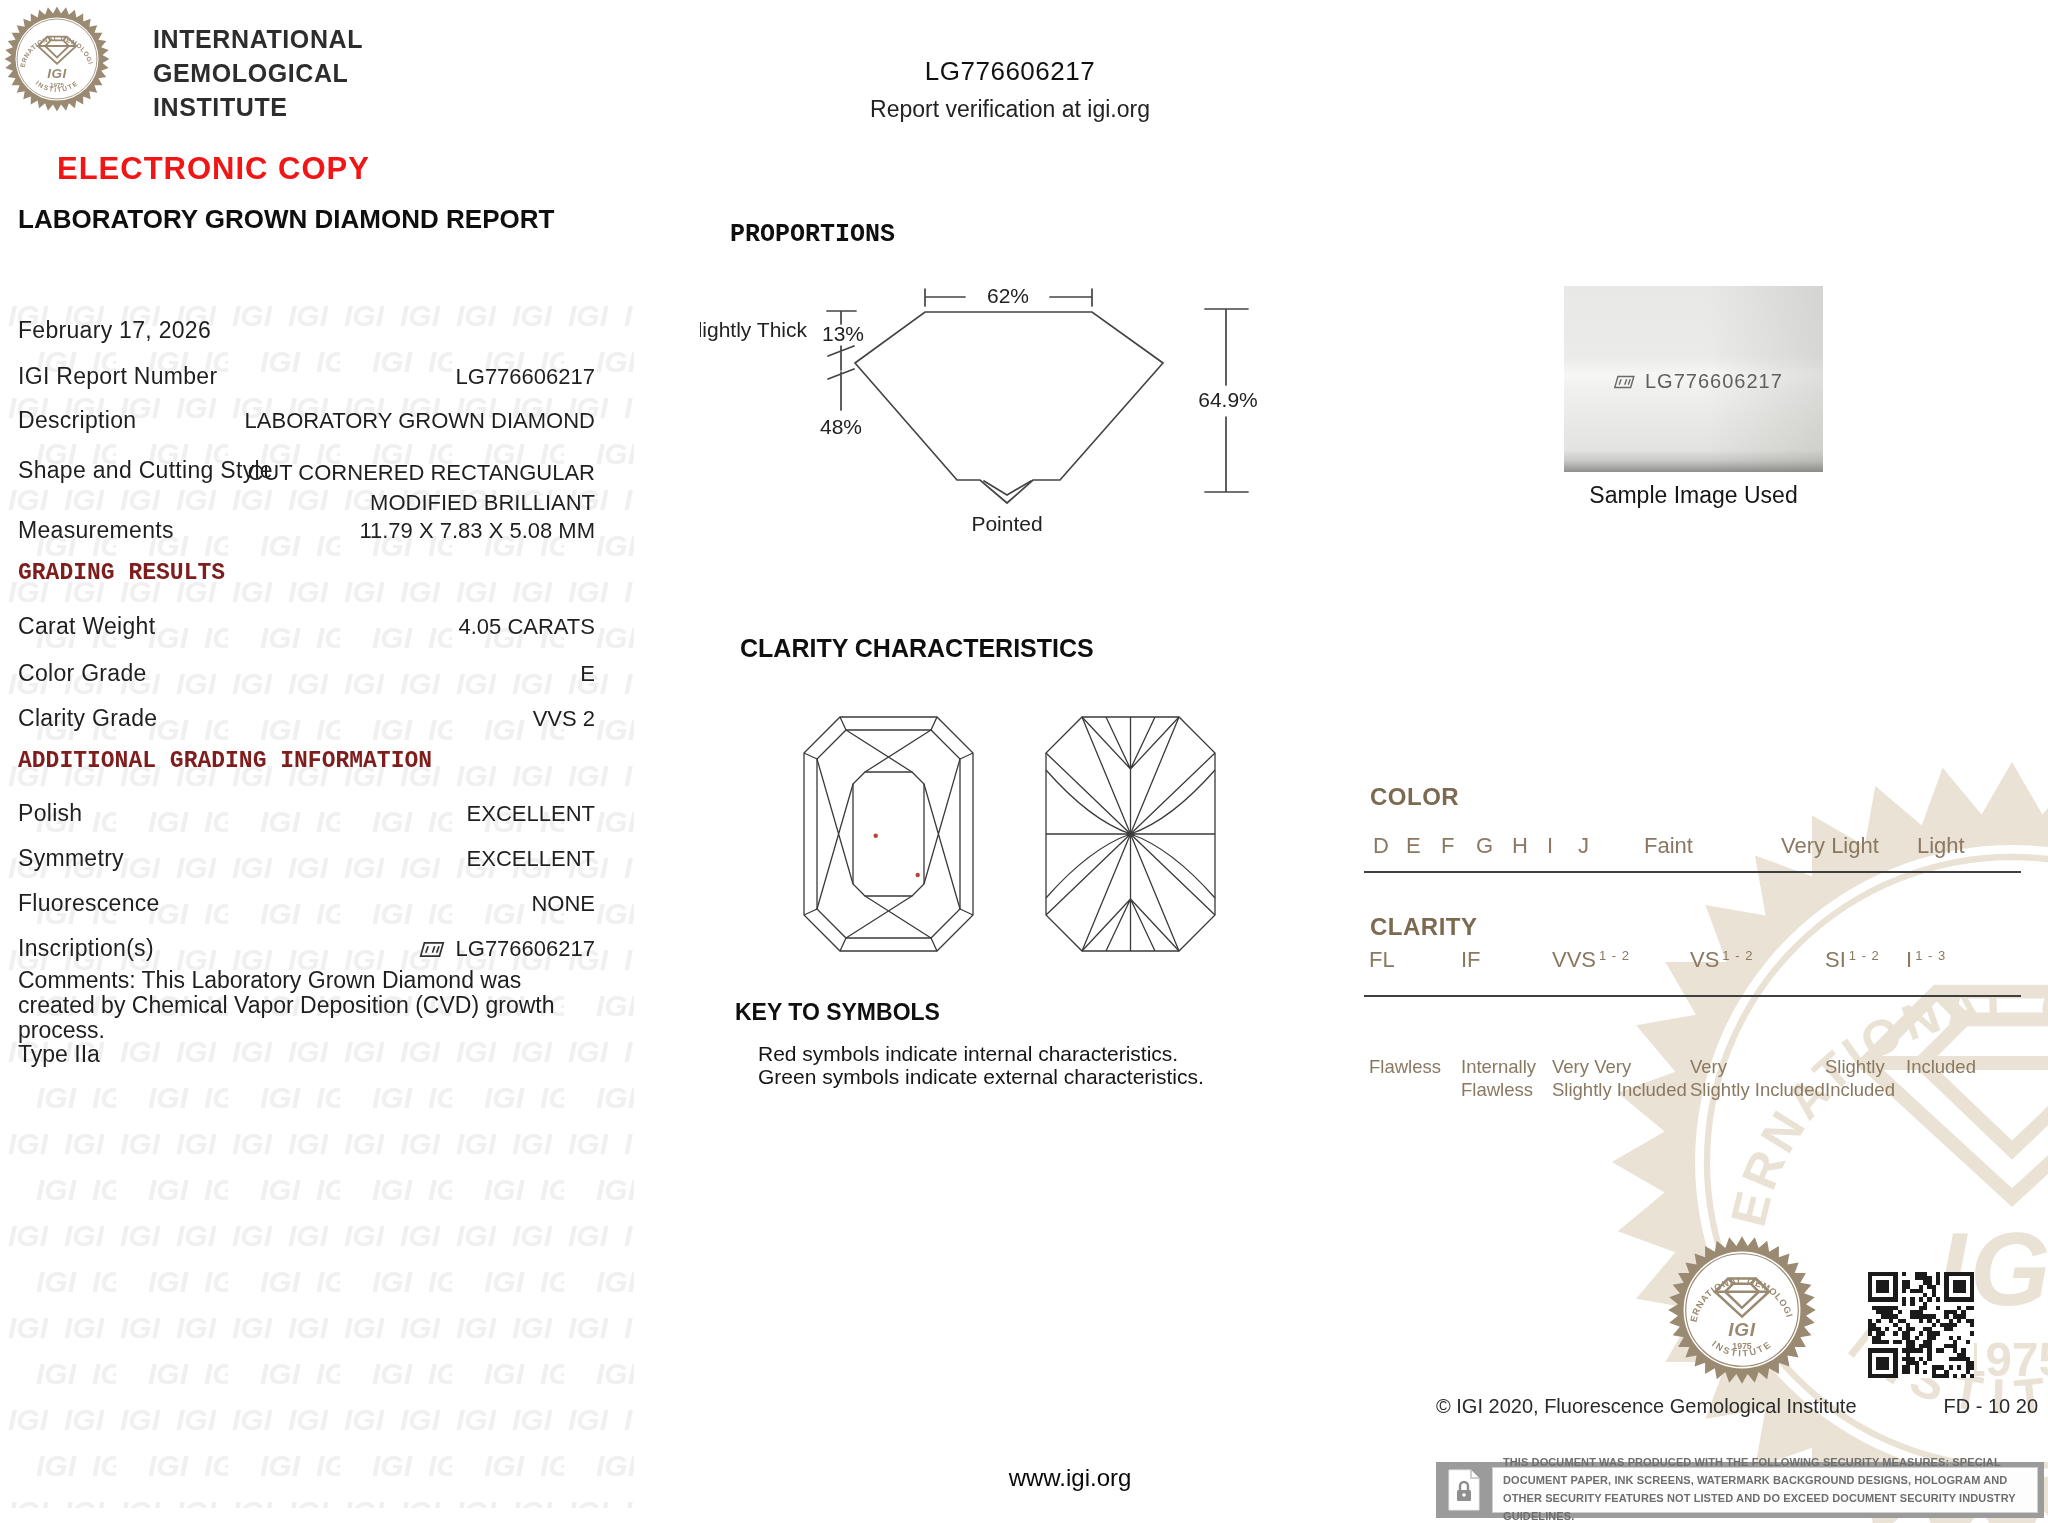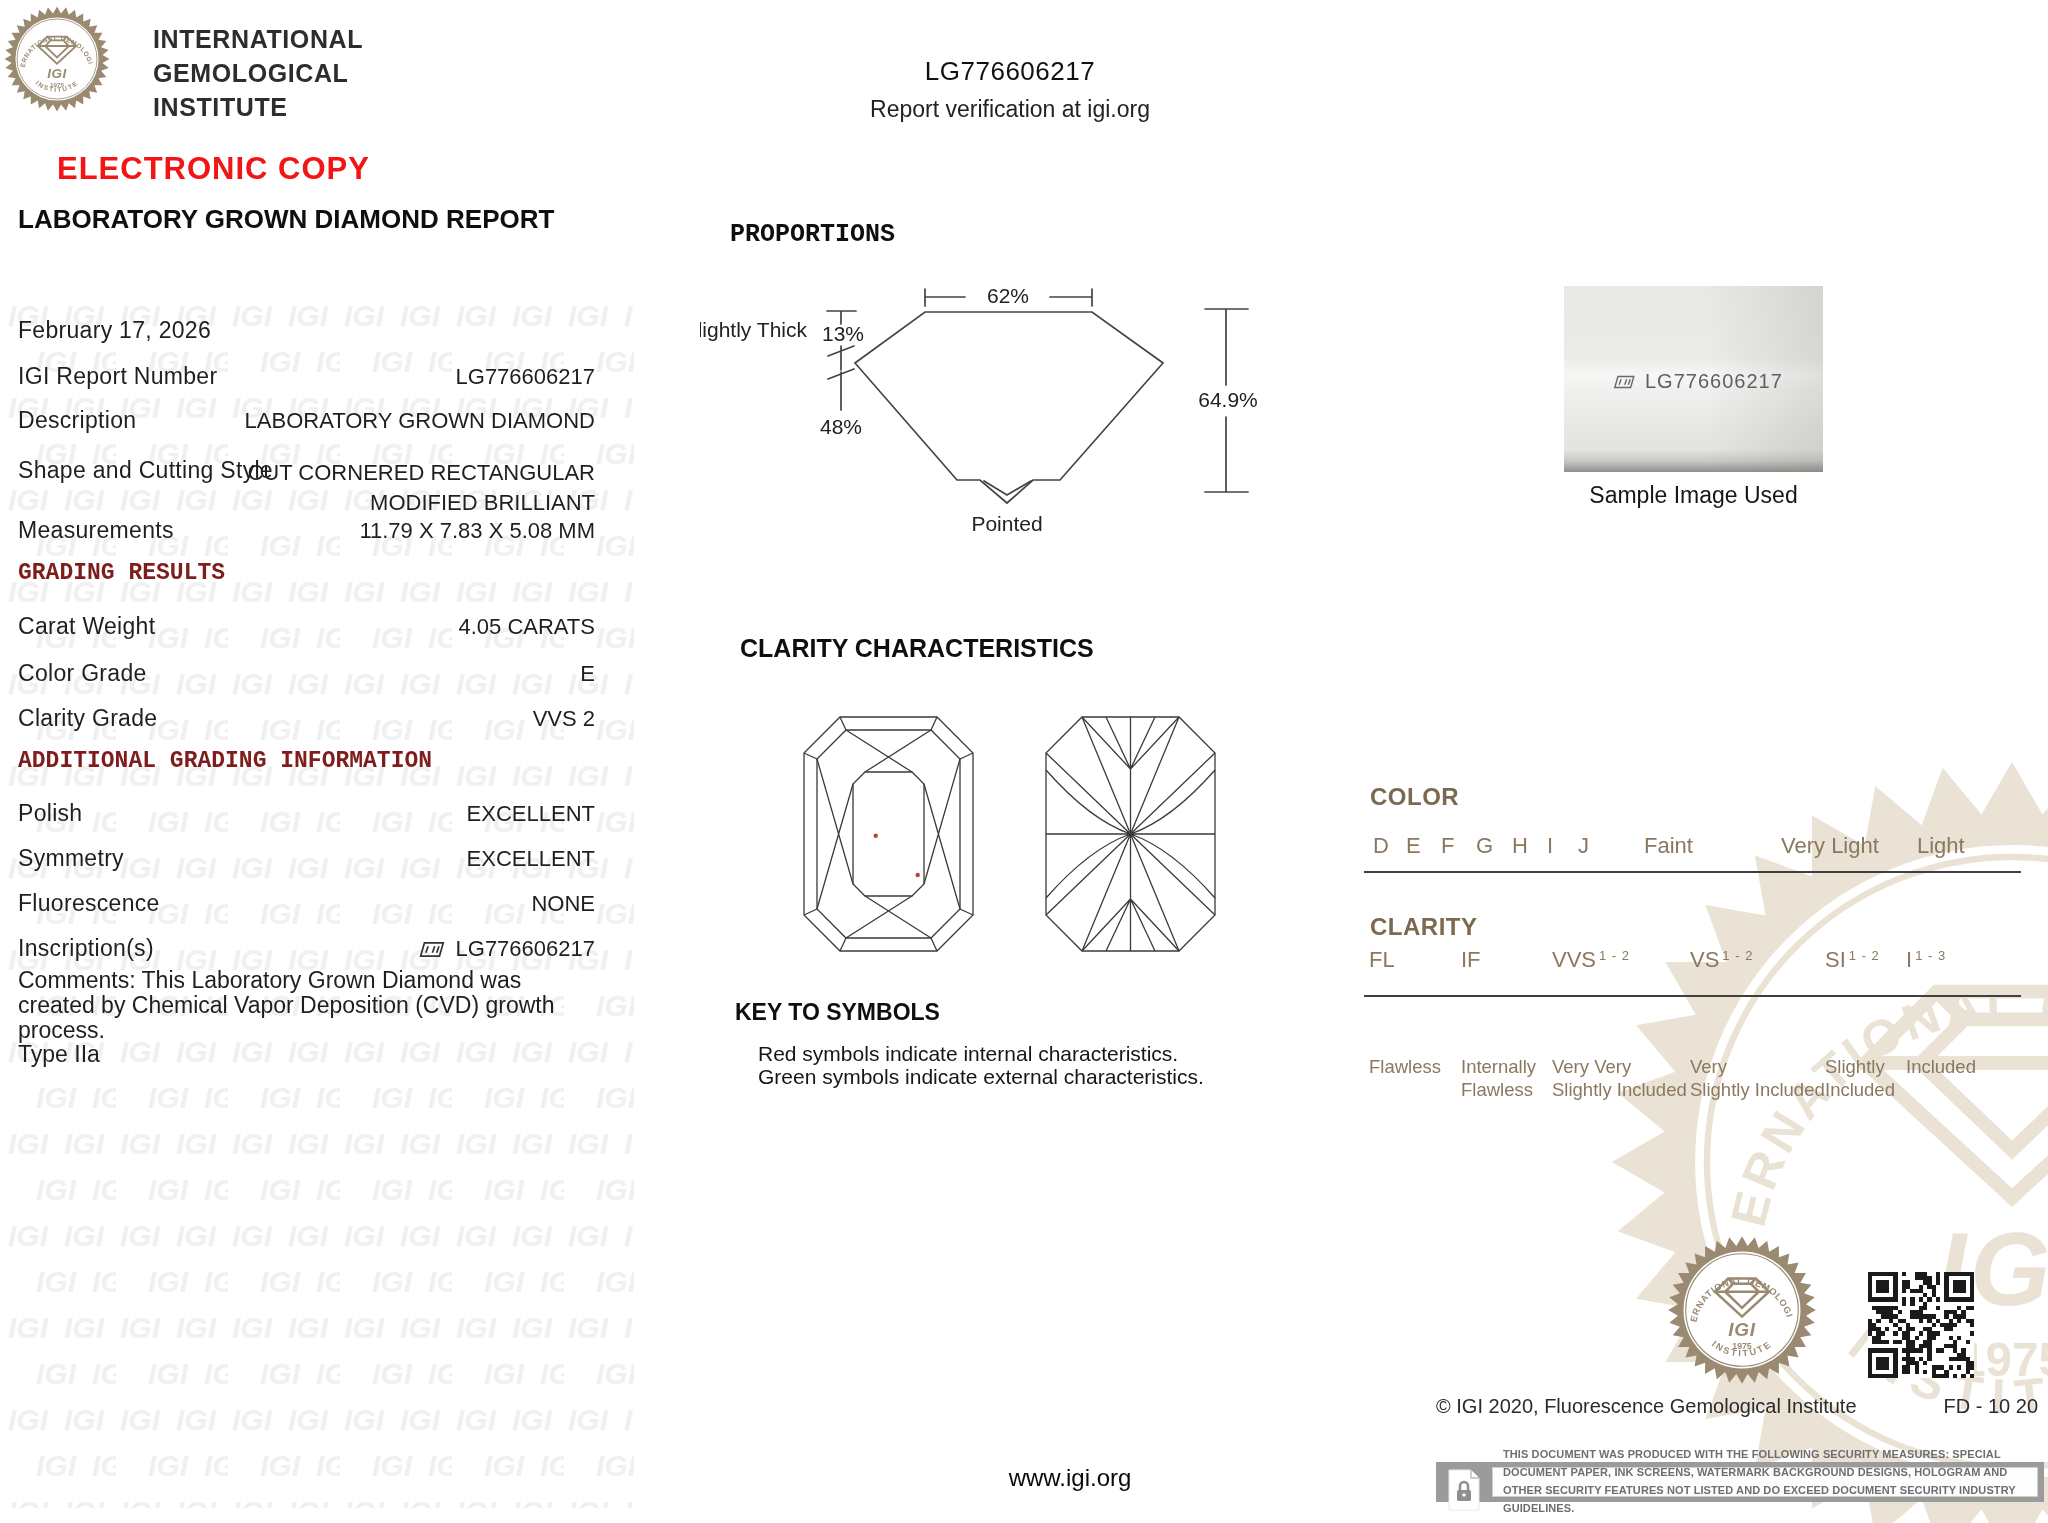--- a/index.html
+++ b/index.html
@@ -58,21 +58,21 @@
   .cdesc{position:absolute;top:1015px;font-size:18.5px;line-height:23px;margin-top:40px;}
   .cdesc div{white-space:nowrap;}
 
   
   .ft-seal{position:absolute;left:1666px;top:1234px;width:152px;height:152px;}
   .qr{position:absolute;left:1868px;top:1272px;width:106px;height:106px;background:#fff;}
   .copyright{position:absolute;left:1436px;top:1395px;font-size:20px;color:#2b2b2b;}
   .formcode{position:absolute;right:10px;top:1395px;font-size:20px;color:#2b2b2b;}
   .website{position:absolute;left:900px;top:1464px;width:340px;text-align:center;
            font-size:24px;font-weight:normal;color:#0a0a0a;}
-  .secbar{position:absolute;left:1436px;top:1462px;width:608px;height:40px;background:#9b9b9b;}
+  .secbar{position:absolute;left:1436px;top:1462px;width:608px;height:56px;background:#9b9b9b;}
   .seclock{position:absolute;left:10px;top:6px;width:36px;height:44px;}
   .secbox{position:absolute;left:56px;top:5px;right:6px;bottom:5px;background:#fdfdfd;
           border:1px solid #cfcfcf;display:flex;align-items:center;padding:2px 10px;box-sizing:border-box;}
   .sectext{font-size:11px;font-weight:bold;color:#6e6e6e;line-height:1.62;letter-spacing:.1px;}
 </style>
 </head>
 <body>
 
 <div class="page">
 

